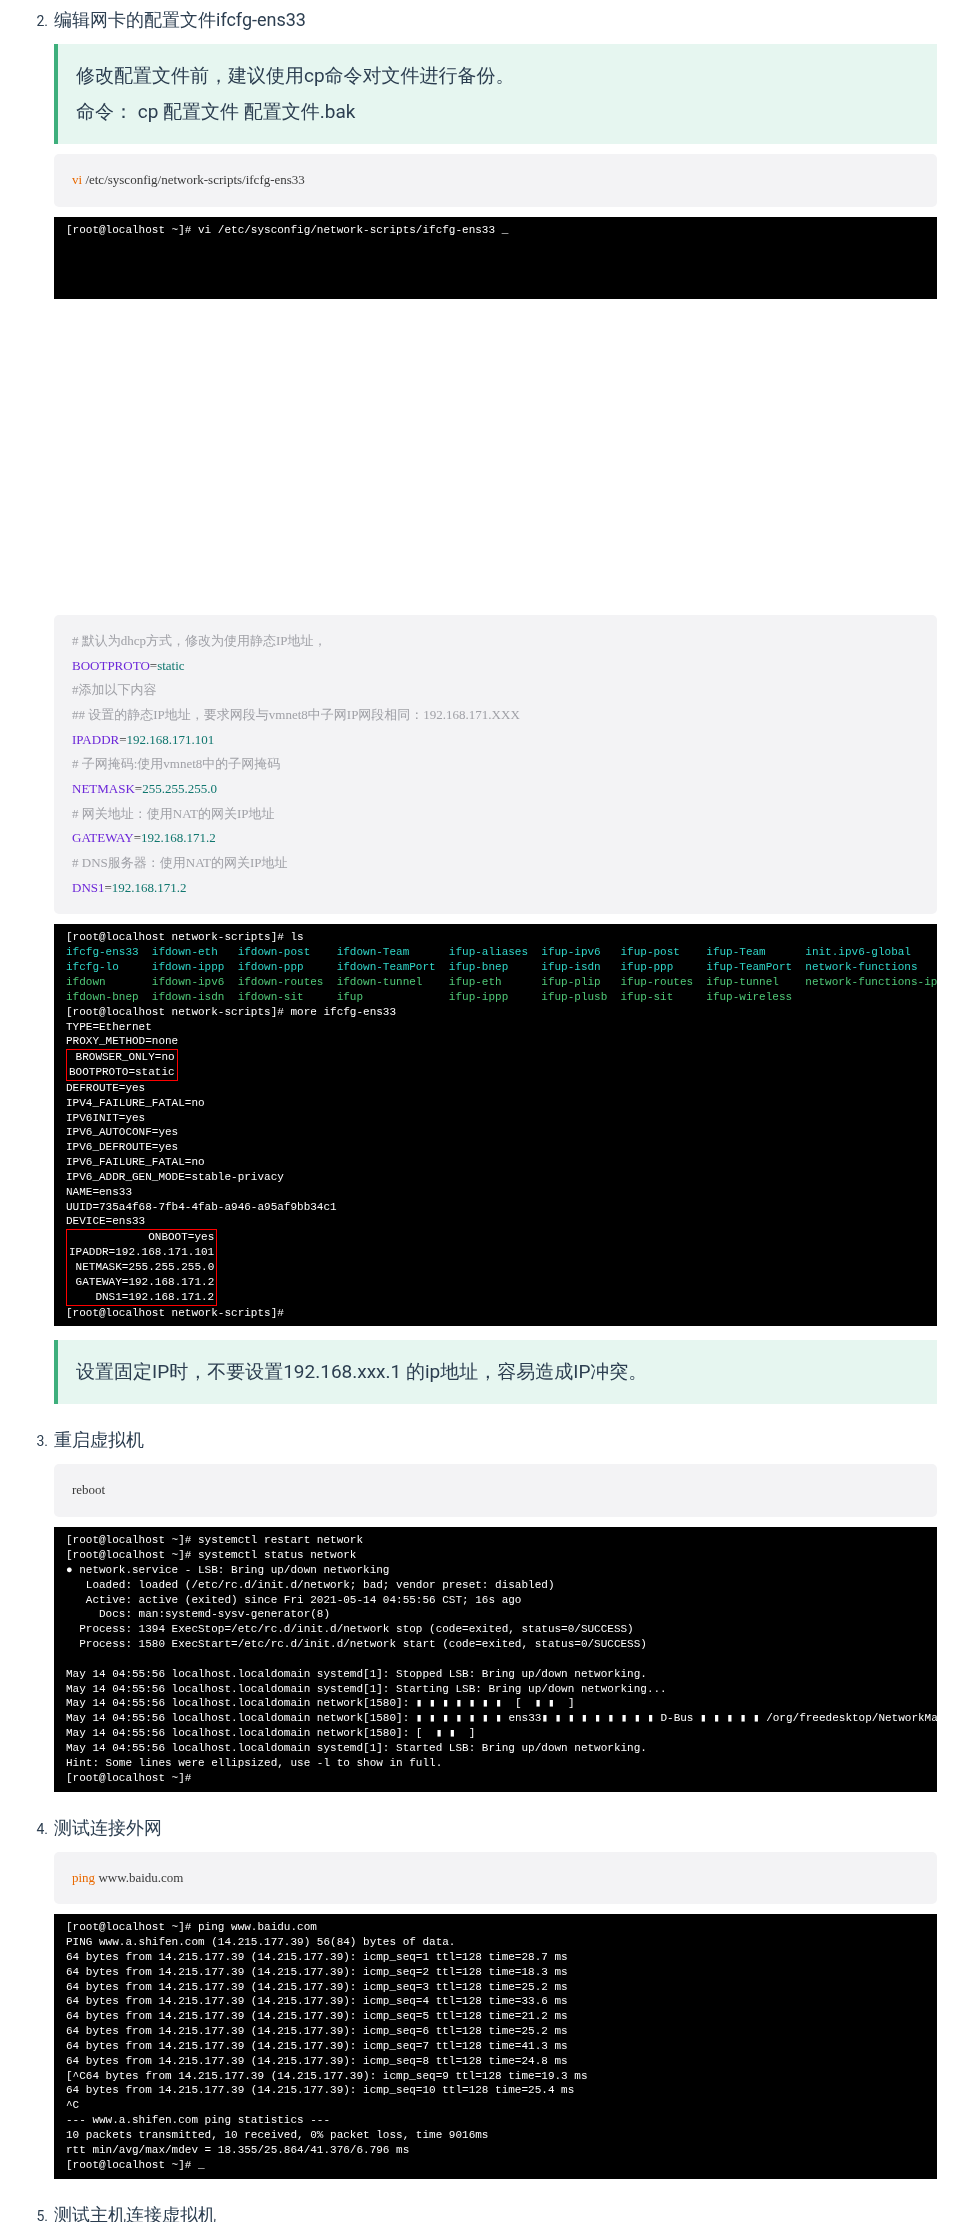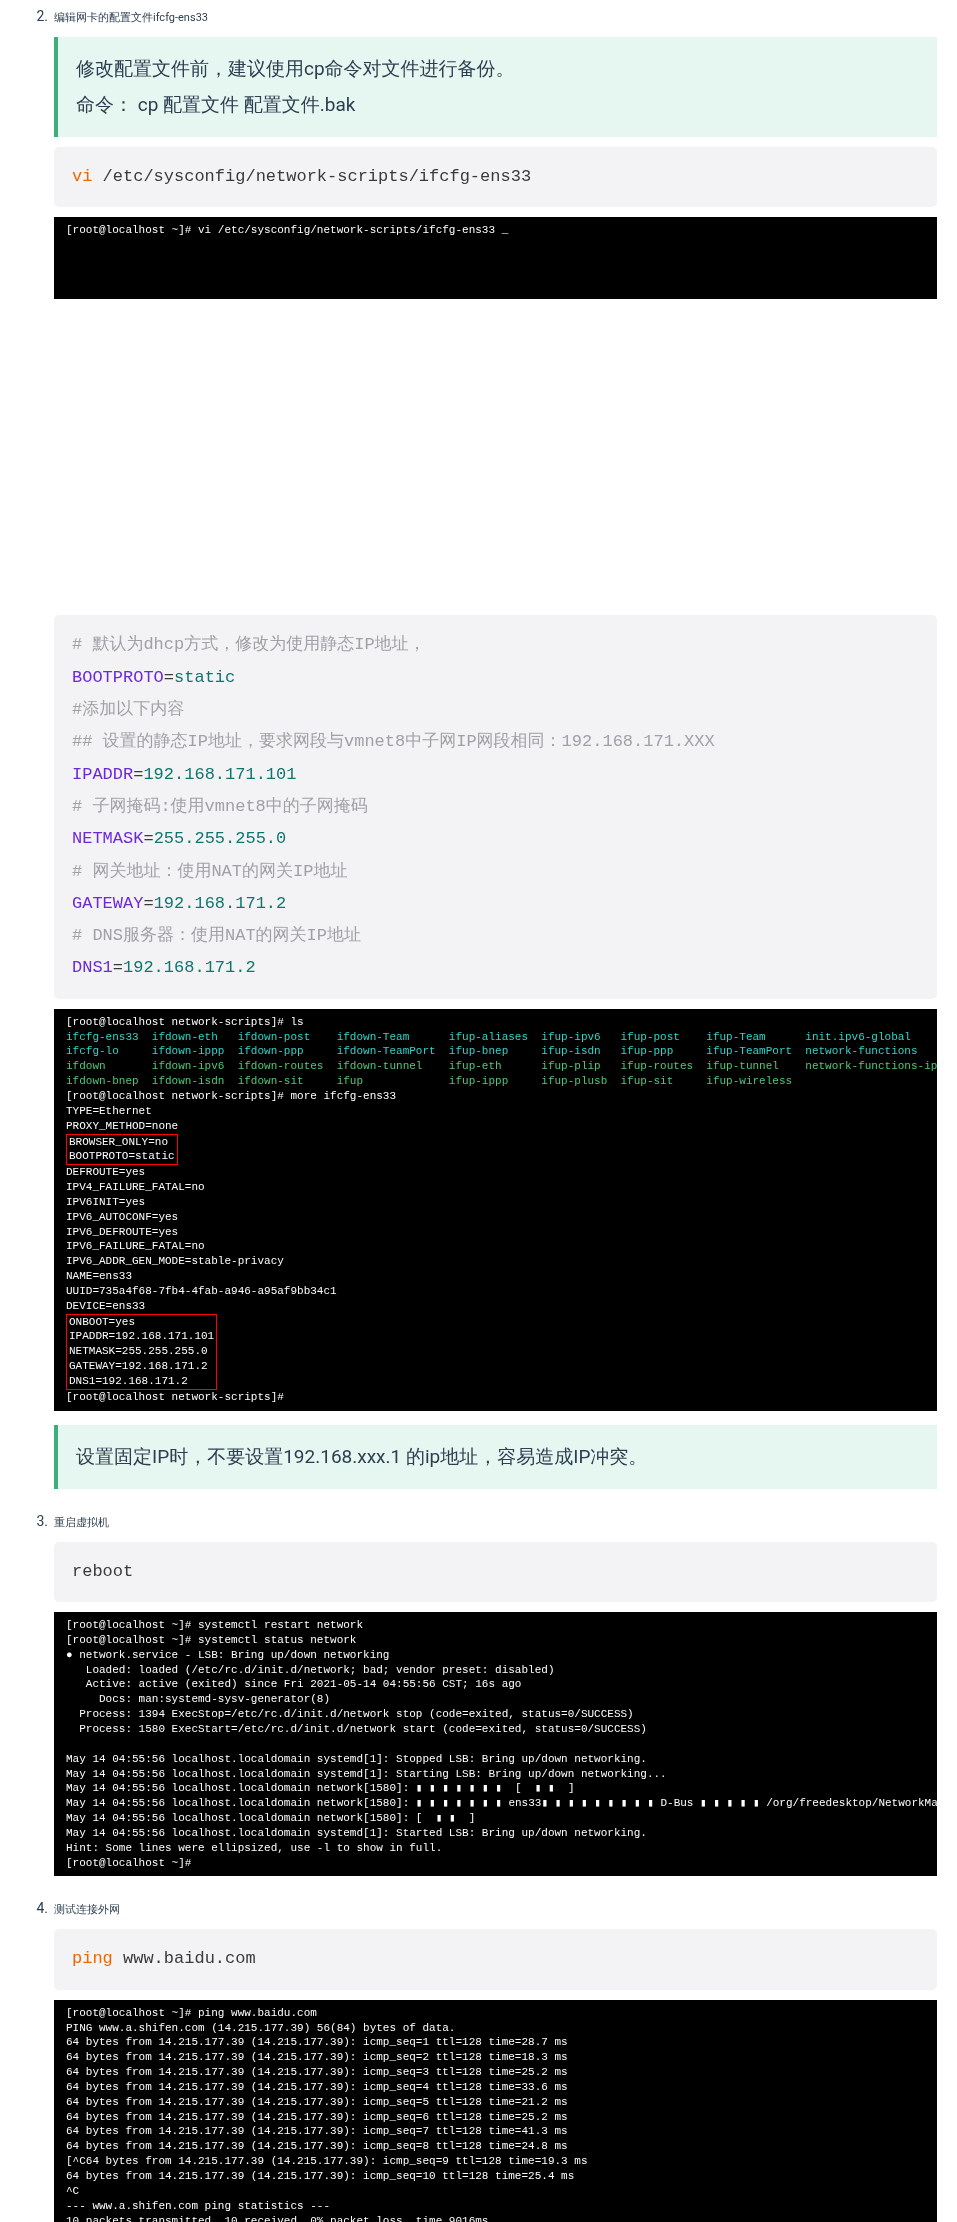--- a/index.html
+++ b/index.html
@@ -7,38 +7,38 @@
     font-family: -apple-system, BlinkMacSystemFont, "Segoe UI", Roboto, "Helvetica Neue", Arial, sans-serif;
     font-size: 14px;
     color: #2c3e50;
     background: #fff;
     padding: 0 20px 40px 20px;
     width: 957px;
   }
   .section { margin-bottom: 24px; }
   .step-row { display: flex; align-items: baseline; margin: 8px 0 12px 0; color: #2c3e50; }
   .step-num { width: 28px; text-align: right; margin-right: 6px; color: #2c3e50; font-size: 14px;}
-  .step-title { font-size: 11px; color: #2c3e50; }
+  .step-title { font-size: 18px; color: #2c3e50; }
   .indent-block { margin-left: 34px; }
   .note-box {
     background: #e6f6f0;
     border-left: 4px solid #3eaf7c;
     padding: 14px 18px;
     margin: 10px 0;
     color: #2c3e50;
     font-size: 19px;
     line-height: 1.9;
   }
   .code-block {
     background: #f3f3f5;
     border-radius: 5px;
     padding: 14px 18px;
     margin: 10px 0;
-    font-family: Liberation Mono, monospace;
-    font-size: 17px;
+    font-family: Liberation Serif, serif;
+    font-size: 13px;
     line-height: 1.9;
     color: #3a3a3a;
     overflow-x: auto;
     white-space: pre;
   }
   .c-cmd { color: #e96900; }
   .c-key { color: #6d28d9; }
   .c-eq { color: #3a3a3a; }
   .c-str { color: #0f766e; }
   .c-cmt { color: #a0a1a7; text-align: right; }
@@ -55,20 +55,21 @@
   }
   .terminal.tall { min-height: 82px; }
   .t-green { color: #50c878; }
   .t-cyan { color: #30d5c8; }
   .t-white { color: #fff; }
   .redbox {
     border: 1.5px solid #ff0000;
     display: inline-block;
     padding: 0 2px;
     margin: 0;
+    text-align: right;
   }
   .ad-space {
     height: 280px;
     margin: 18px 0;
   }
 </style>
 </head>
 <body>
 
 <div class="section">

